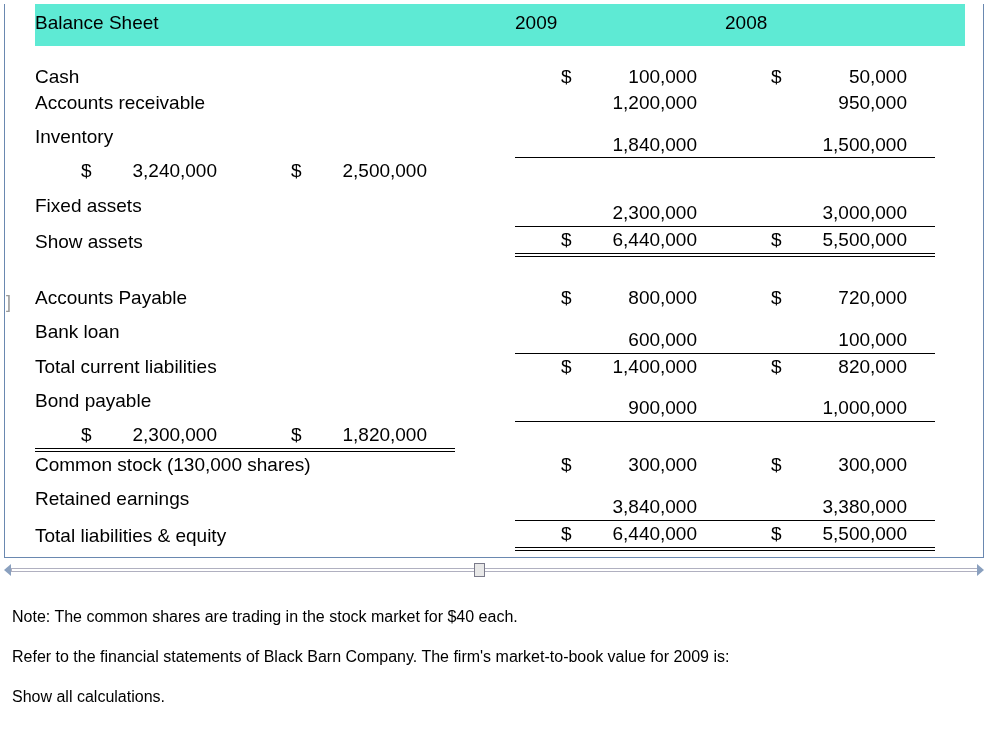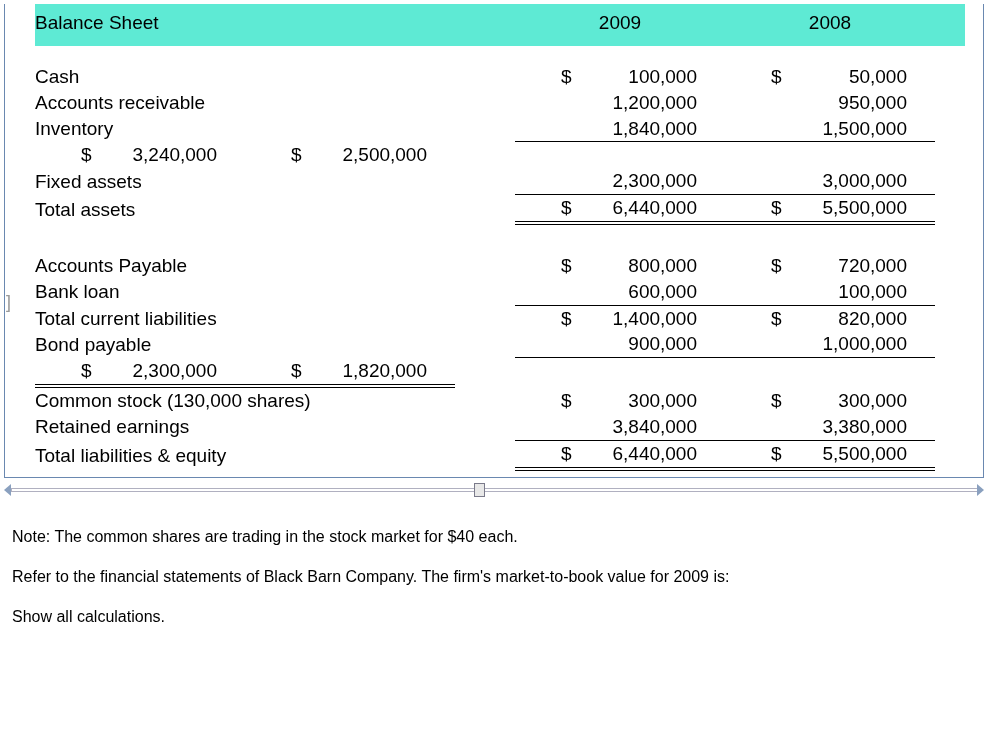--- a/index.html
+++ b/index.html
@@ -30,21 +30,21 @@
       background: #5eead4;
       padding: 8px 0 12px 0;
     }
     .label-col {
       flex: 0 0 480px;
       padding-left: 0;
       padding-right: 6px;
     }
     .year-col {
       flex: 0 0 210px;
-      text-align: center;
+      text-align: left;
     }
     .data-row {
       display: flex;
       line-height: 1.36;
       align-items: center;
     }
     .data-row .label-col {
       padding-left: 0;
     }
     .amt-col {
@@ -56,20 +56,21 @@
     }
     .amt-col .currency {
       position: absolute;
       left: 46px;
     }
     .amt-val {
       text-align: right;
     }
     .underline-single .amt-col {
       border-bottom: 1.5px solid #000;
+      margin-top: 16px;
     }
     .underline-double .amt-col {
       border-bottom: 4px double #000;
     }
     .spacer {
       height: 28px;
     }
     .spacer-small {
       height: 6px;
     }
@@ -187,21 +188,21 @@
         <div class="label-col">Fixed assets</div>
         <div class="amt-col">
             <span class="amt-val">2,300,000</span>
           </div>
         <div class="amt-col">
             <span class="amt-val">3,000,000</span>
           </div>
       </div>
 
       <div class="data-row underline-double">
-        <div class="label-col">Total assets</div>
+        <div class="label-col">Show assets</div>
         <div class="amt-col">
             <span class="currency">$</span>
             <span class="amt-val">6,440,000</span>
           </div>
         <div class="amt-col">
             <span class="currency">$</span>
             <span class="amt-val">5,500,000</span>
           </div>
       </div>
 

